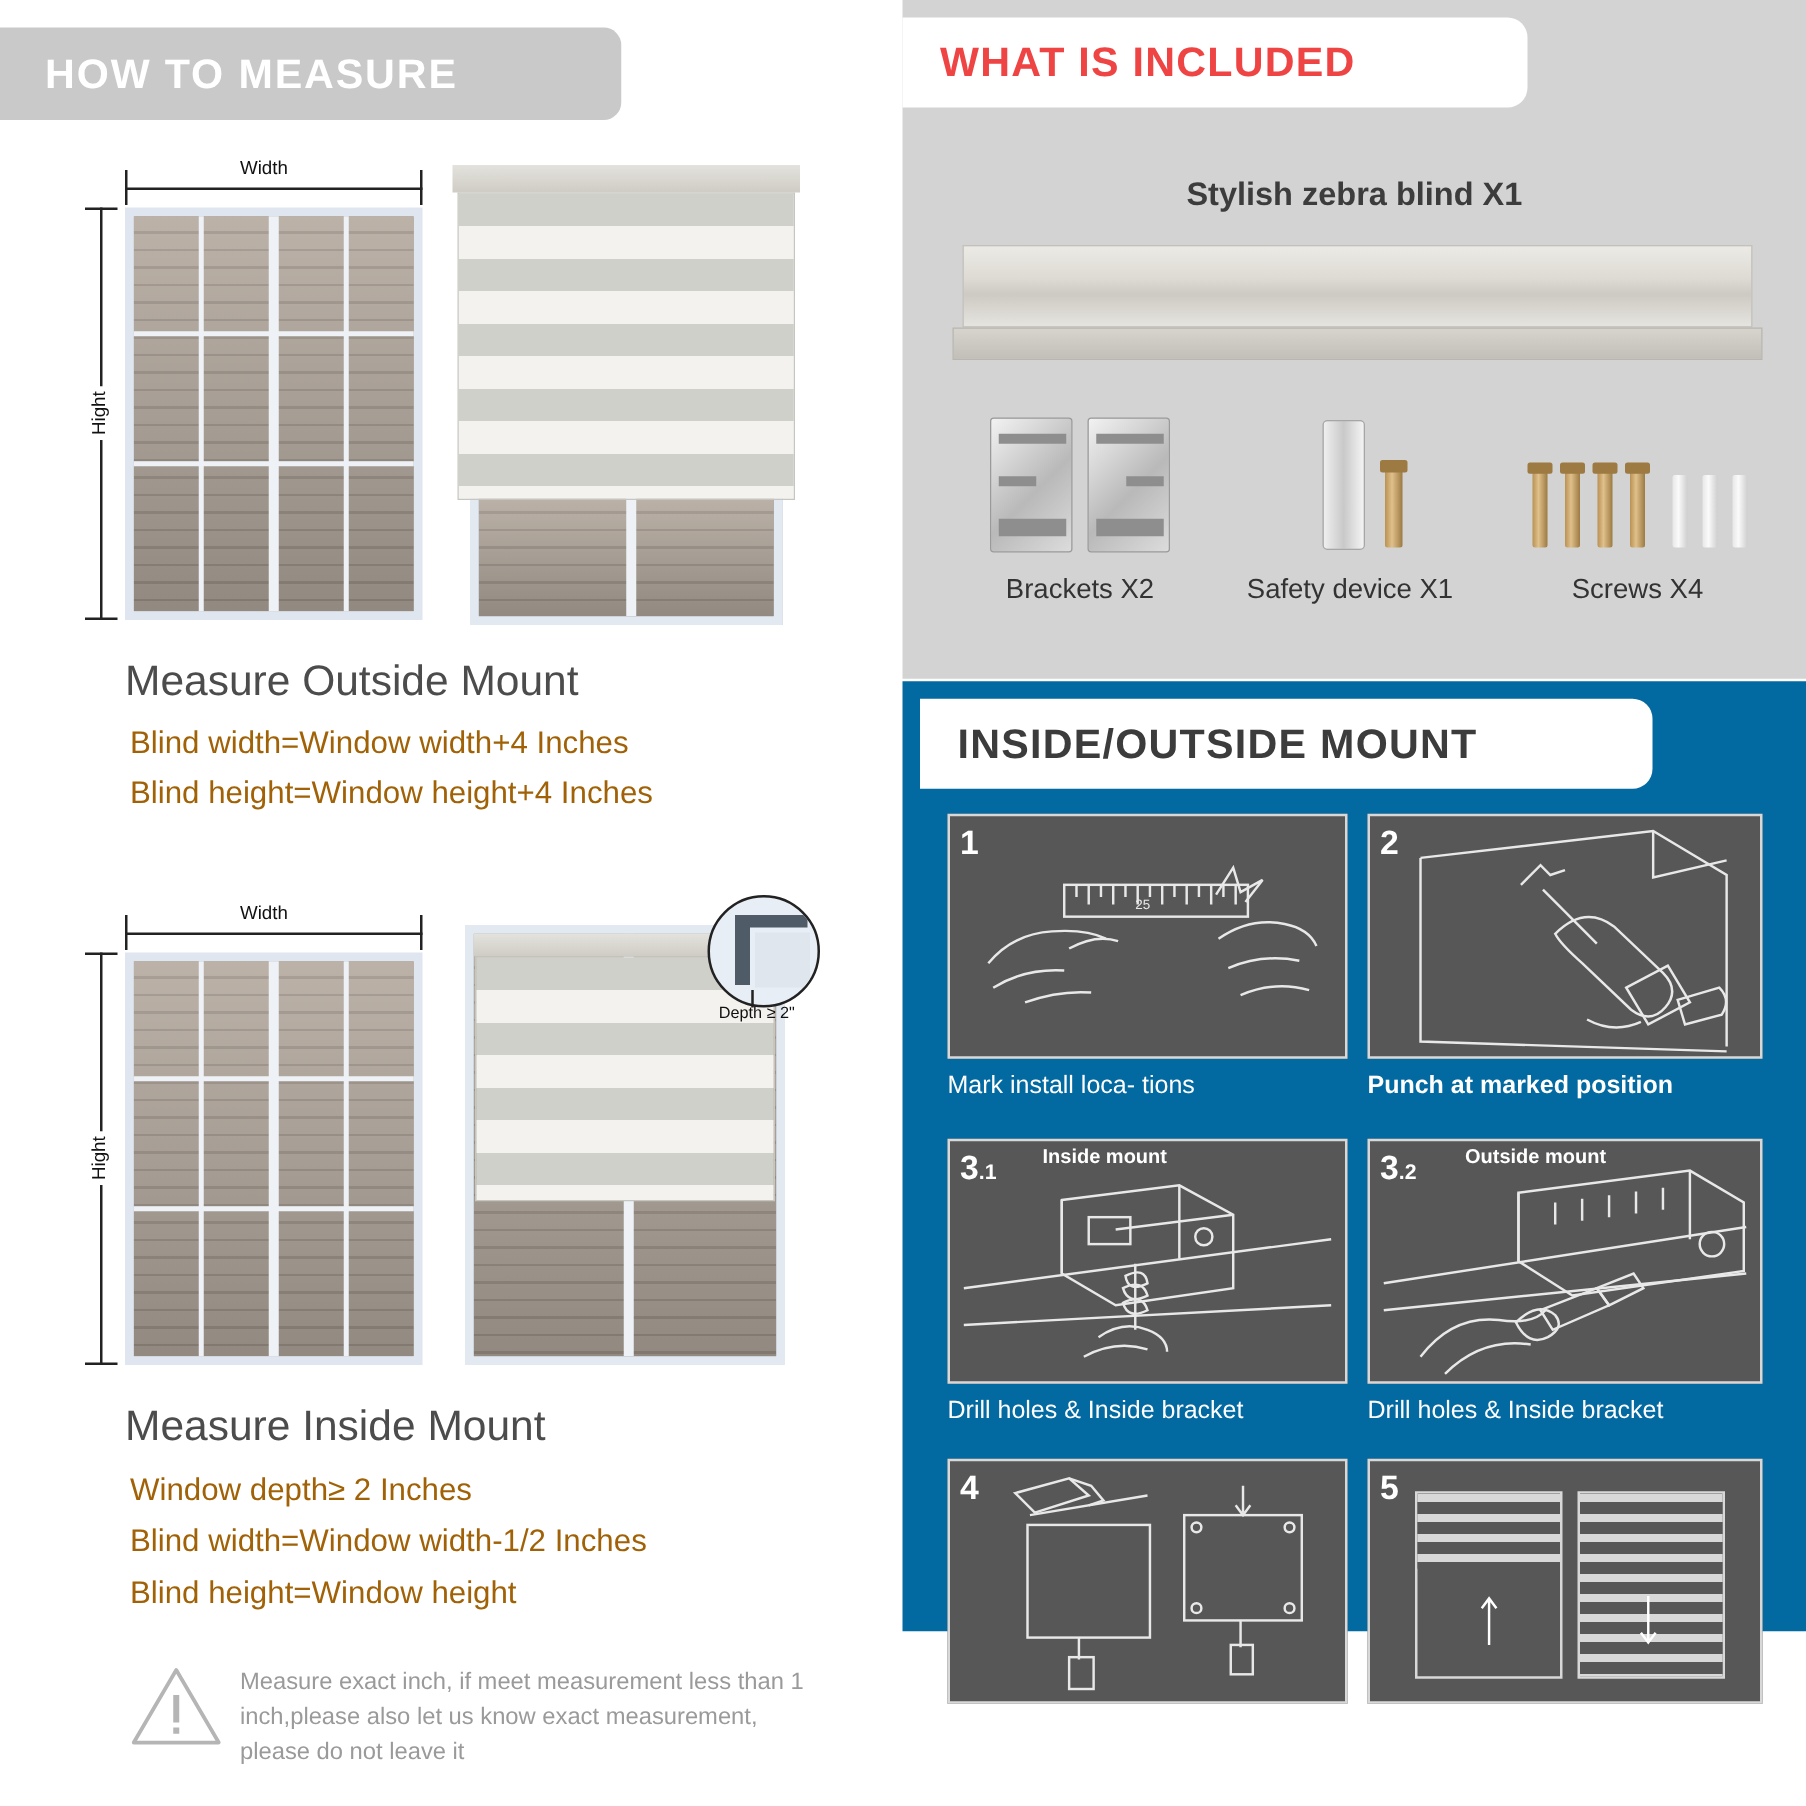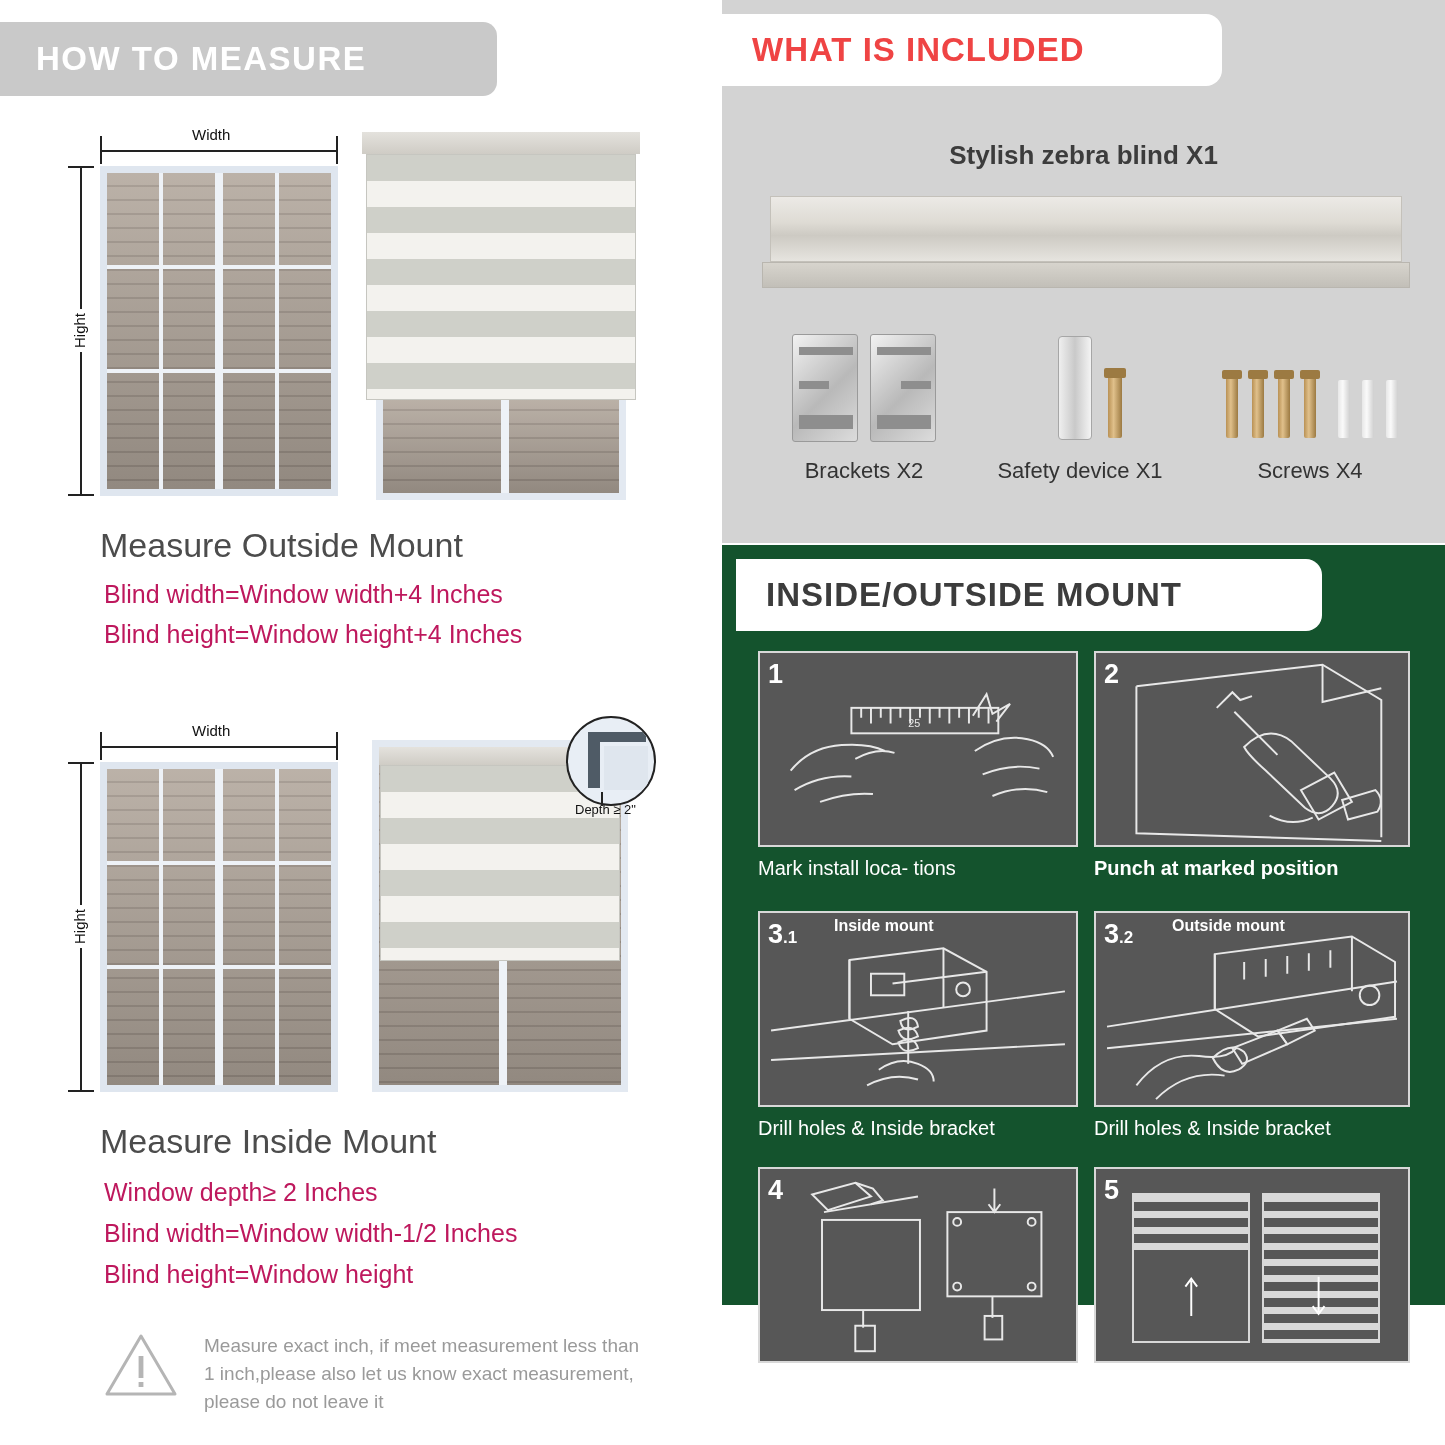--- a/index.html
+++ b/index.html
@@ -46,35 +46,35 @@
   .blind-fabric{position:absolute;
     background:repeating-linear-gradient(180deg,
       #cfd0c9 0px,#cfd0c9 26px,
       #f3f2ee 26px,#f3f2ee 52px);
     border:1px solid #c6c6c0;box-sizing:border-box;}
   .blind-window{position:absolute;border:7px solid #e3e9f1;box-sizing:border-box;background:#aeb9c4;overflow:hidden;}
 
   .head-title{
     position:absolute;color:#4c4c4c;font-size:34px;font-weight:normal;
   }
-  .body-line{position:absolute;color:#be185d;font-size:25px;}
+  .body-line{position:absolute;color:#a16207;font-size:25px;}
 
   .zoom-circle{
     position:absolute;border:2px solid #222;border-radius:50%;
     background:#e8eef5;overflow:hidden;
   }
   .zoom-depth{position:absolute;font-size:13px;color:#111;}
 
-  .note-wrap{position:absolute;display:flex;gap:26px;align-items:flex-start;justify-content:flex-end;}
+  .note-wrap{position:absolute;display:flex;gap:14px;align-items:flex-start;justify-content:flex-end;}
   .warn-tri{width:74px;height:66px;position:relative;flex:0 0 auto;}
   .note-text{color:#9a9a9a;font-size:19px;line-height:28px;}
 
   
   .right-top{position:absolute;left:722px;top:0;width:723px;height:543px;background:#d3d3d3;}
-  .right-bottom{position:absolute;left:722px;top:545px;width:723px;height:760px;background:#14532d;}
+  .right-bottom{position:absolute;left:722px;top:545px;width:723px;height:760px;background:#0369a1;}
 
   .tab-white{
     position:absolute;background:#ffffff;border-radius:0 16px 16px 0;
     display:flex;align-items:center;
   }
   .tab-white .tab-text{font-size:33px;font-weight:bold;letter-spacing:1px;margin-left:30px;}
 
   .included-title{position:absolute;color:#3c3c3c;font-size:26px;font-weight:bold;}
   .headrail{
     position:absolute;

